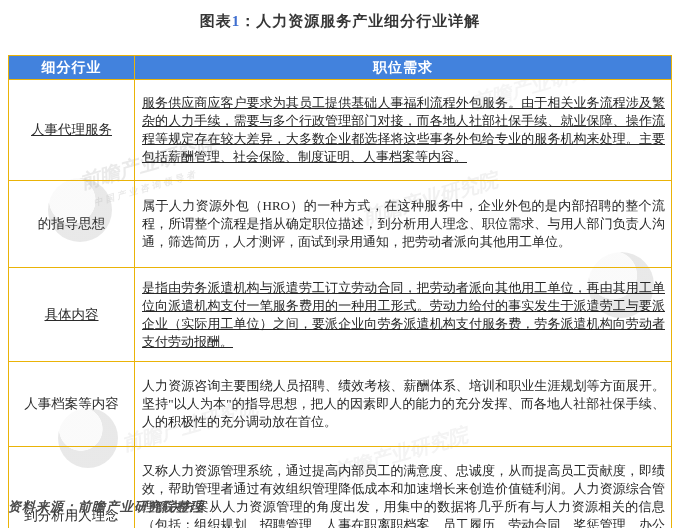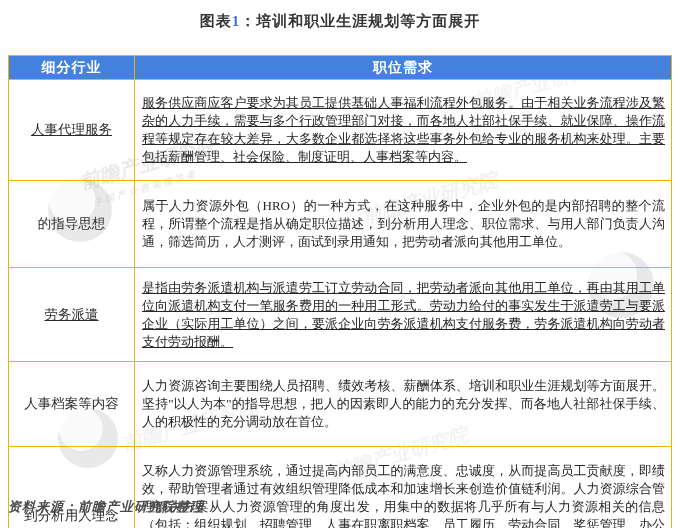--- a/index.html
+++ b/index.html
@@ -48,21 +48,21 @@
   .footer{
     position:absolute;top:498px;left:8px;width:664px;z-index:2;
     display:flex;justify-content:space-between;align-items:center;font-size:13px;
   }
   .src{font-style:italic;font-weight:bold;color:#4a4a4a;letter-spacing:1px;}
   .credit{color:#8a8a8a;font-family:"Liberation Sans","DejaVu Sans",sans-serif;}
 </style>
 </head>
 <body>
 
-<div class="title"><span>图表</span><span class="num">1</span><span>：培训和职业生涯规划等方面展开</span></div>
+<div class="title"><span>图表</span><span class="num">1</span><span>：人力资源服务产业细分行业详解</span></div>
 
 <div class="wm-layer">
   <div class="wm-text" style="left:78px;top:150px;">前瞻产业研究院</div>
   <div class="wm-text wm-sub" style="left:92px;top:182px;">中国产业咨询领导者</div>
   <div class="wm-circle" style="left:48px;top:178px;width:64px;height:64px;"></div>
   <div class="wm-text" style="left:360px;top:185px;opacity:.65;">前瞻产业研究院</div>
   <div class="wm-circle" style="left:588px;top:252px;width:66px;height:66px;"></div>
   <div class="wm-text" style="left:120px;top:412px;opacity:.6;">前瞻产业研究院</div>
   <div class="wm-circle" style="left:58px;top:408px;width:60px;height:60px;"></div>
   <div class="wm-text" style="left:330px;top:440px;opacity:.55;">前瞻产业研究院</div>
@@ -81,21 +81,21 @@
   </tr>
   <tr class="r1">
     <td class="ind">人事代理服务</td>
     <td class="con">服务供应商应客户要求为其员工提供基础人事福利流程外包服务。由于相关业务流程涉及繁杂的人力手续，需要与多个行政管理部门对接，而各地人社部社保手续、就业保障、操作流程等规定存在较大差异，大多数企业都选择将这些事务外包给专业的服务机构来处理。主要包括薪酬管理、社会保险、制度证明、人事档案等内容。</td>
   </tr>
   <tr class="r3">
     <td class="ind">的指导思想</td>
     <td class="con">属于人力资源外包（HRO）的一种方式，在这种服务中，企业外包的是内部招聘的整个流程，所谓整个流程是指从确定职位描述，到分析用人理念、职位需求、与用人部门负责人沟通，筛选简历，人才测评，面试到录用通知，把劳动者派向其他用工单位。</td>
   </tr>
   <tr class="r4">
-    <td class="ind">劳务派遣</td>
+    <td class="ind">具体内容</td>
     <td class="con">是指由劳务派遣机构与派遣劳工订立劳动合同，把劳动者派向其他用工单位，再由其用工单位向派遣机构支付一笔服务费用的一种用工形式。劳动力给付的事实发生于派遣劳工与要派企业（实际用工单位）之间，要派企业向劳务派遣机构支付服务费，劳务派遣机构向劳动者支付劳动报酬。</td>
   </tr>
   <tr class="r5">
     <td class="ind">人事档案等内容</td>
     <td class="con">人力资源咨询主要围绕人员招聘、绩效考核、薪酬体系、培训和职业生涯规划等方面展开。坚持"以人为本"的指导思想，把人的因素即人的能力的充分发挥、而各地人社部社保手续、人的积极性的充分调动放在首位。</td>
   </tr>
   <tr class="r6">
     <td class="ind">到分析用人理念</td>
     <td class="con">又称人力资源管理系统，通过提高内部员工的满意度、忠诚度，从而提高员工贡献度，即绩效，帮助管理者通过有效组织管理降低成本和加速增长来创造价值链利润。人力资源综合管理解决方案从人力资源管理的角度出发，用集中的数据将几乎所有与人力资源相关的信息（包括：组织规划、招聘管理、人事在职离职档案、员工履历、劳动合同、奖惩管理、办公用品、医院保险、调动管理、培训管理、绩效管理、考勤管理、计时工资、计件工资、筛选简历、员工自助、领导审批等）统一管理起来。</td>
   </tr>

